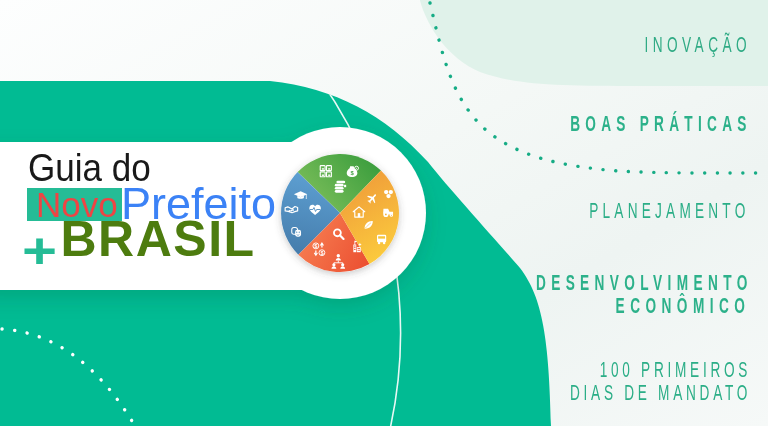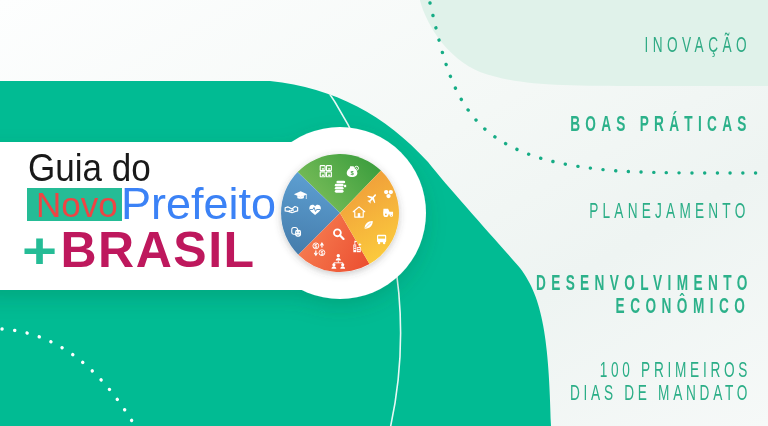--- a/index.html
+++ b/index.html
@@ -198,20 +198,20 @@
       <path d="M0.3,3.2 C1,4.4 3,4.4 3.7,3.2" fill="none" stroke="#4f8cba" stroke-width="0.9"></path>
     </g>
   </g>
 </svg>
 
 <div class="abs" style="left:28px;top:148.8px;font-size:38.5px;line-height:38.5px;color:#191919;transform:scaleX(0.91);transform-origin:0 50%;">Guia do</div>
 <div class="abs" style="left:27px;top:188px;width:95px;height:33px;background:#25bc96;"></div>
 <div class="abs" style="left:36px;top:186.9px;font-size:35px;line-height:35px;color:#ef4444;">Novo</div>
 <div class="abs" style="left:121px;top:185.7px;font-size:45px;line-height:36.5px;color:#3b82f6;">Prefeito</div>
 <div class="abs" style="left:21.5px;top:225.5px;font-size:50px;line-height:50px;font-weight:bold;color:#25bc96;transform:scaleX(1.2);transform-origin:0 50%;">+</div>
-<div class="abs" style="left:60.5px;top:225px;font-size:50px;line-height:50px;font-weight:bold;letter-spacing:1.5px;color:#be185d;">BRASIL</div>
+<div class="abs" style="left:60.5px;top:214px;font-size:50px;line-height:50px;font-weight:bold;letter-spacing:1.5px;color:#4d7c0f;">BRASIL</div>
 
 <div class="lbl" style="top:34px;right:16.5px;font-size:22px;line-height:22px;letter-spacing:7.2px;color:#30ab85;">INOVAÇÃO</div>
 <div class="lbl" style="top:112.5px;right:16.7px;font-size:22px;line-height:22px;font-weight:bold;letter-spacing:8.5px;color:#2cb18a;">BOAS PRÁTICAS</div>
 <div class="lbl" style="top:200px;right:18.8px;font-size:22px;line-height:22px;letter-spacing:6.8px;">PLANEJAMENTO</div>
 <div class="lbl" style="top:272.4px;right:15.4px;font-size:22px;line-height:22px;font-weight:bold;letter-spacing:8.7px;color:#2cb18a;">DESENVOLVIMENTO</div>
 <div class="lbl" style="top:295.4px;right:17.5px;font-size:22px;line-height:22px;font-weight:bold;letter-spacing:8.8px;color:#2cb18a;">ECONÔMICO</div>
 <div class="lbl" style="top:358.4px;right:17.3px;font-size:22px;line-height:23px;letter-spacing:6px;">100 PRIMEIROS<br>DIAS DE MANDATO</div>
 
 </body></html>

